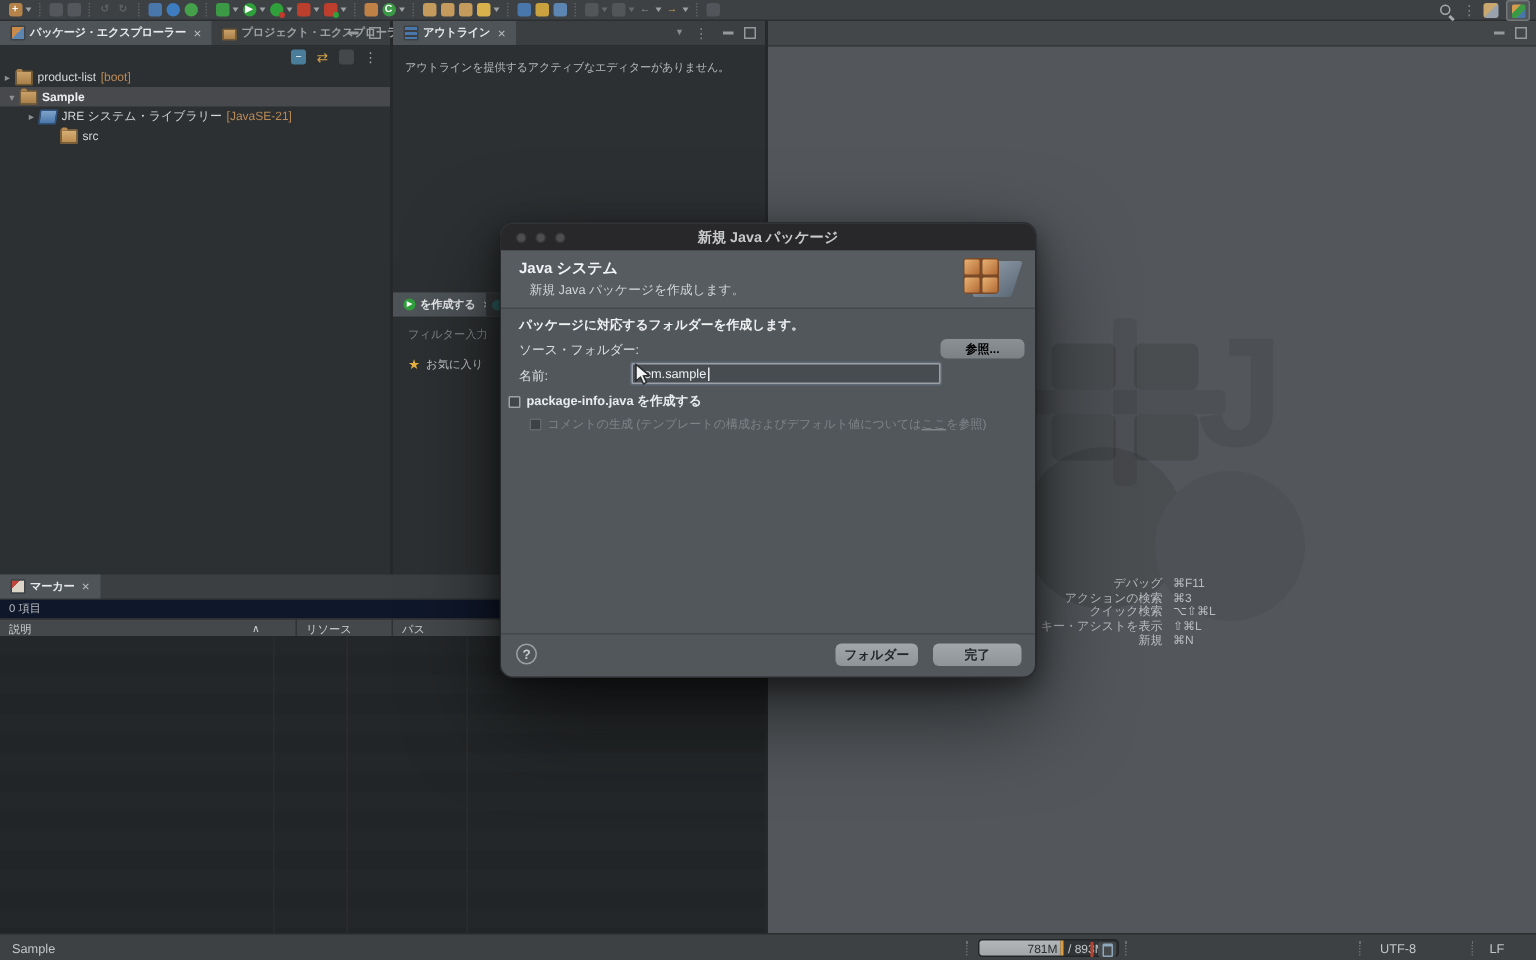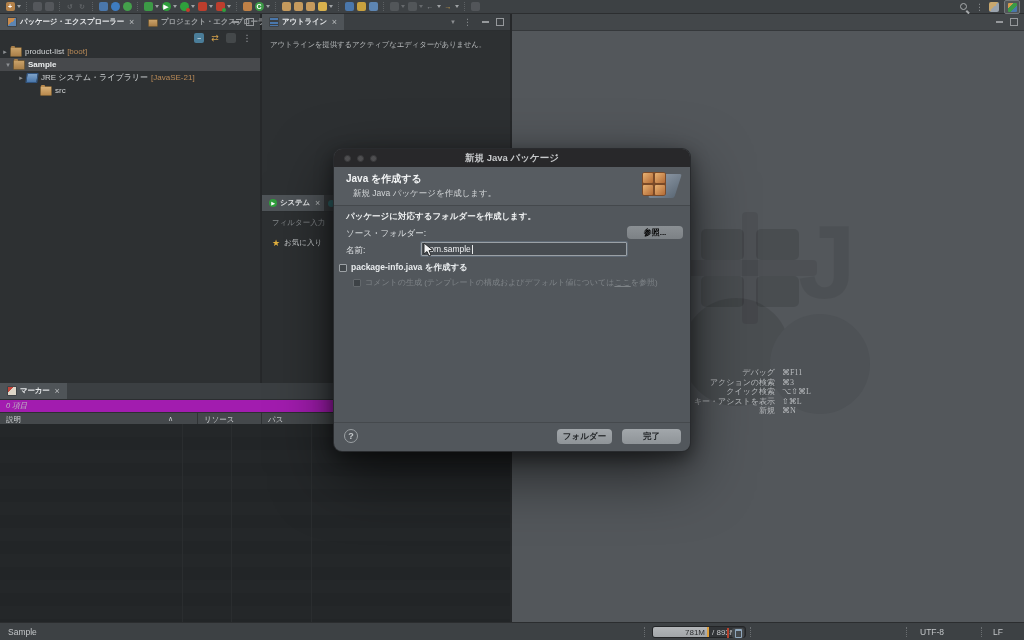--- a/index.html
+++ b/index.html
@@ -74,42 +74,42 @@
   
   .panel-launch{left:262px;top:195px;width:248px;height:188px;}
   .partial-tab{position:absolute;left:62px;top:0;width:14px;height:16px;background:#36393c;display:flex;align-items:center;justify-content:center;}
   .partial-tab i{width:7px;height:7px;border-radius:50%;background:#2e5f63;display:block;}
   .filter-row{padding:6px 0 0 10px;font-size:7.5px;color:#83878a;}
   .fav-row{display:flex;align-items:center;gap:4px;padding:10px 0 0 10px;font-size:7.5px;color:#c7cacc;}
   .star{color:#e6b33e;font-size:9px;line-height:1;}
 
   
   .panel-markers{left:0;top:383px;width:510px;height:239px;background:#2d3032;}
-  .count-bar{height:12px;background:#a21caf;font-size:7.5px;color:#bcbfc1;padding-left:6px;line-height:12px;border-bottom:1px solid #2c2f31;font-style:italic;}
+  .count-bar{height:12px;background:#0f172a;font-size:7.5px;color:#bcbfc1;padding-left:6px;line-height:12px;border-bottom:1px solid #2c2f31;}
   .mk-header{height:13px;background:#44484b;display:flex;font-size:7.5px;color:#ced1d3;position:relative;gap:15px;}
   .mk-col{display:flex;align-items:center;padding-left:6px;box-sizing:border-box;border-left:1px solid #303335;}
   .mk-col:nth-of-type(1){width:182px;border-left:none;}
   .mk-col:nth-of-type(2){width:49px;}
   .mk-col:nth-of-type(3){width:80px;}
   .mk-col:nth-of-type(4){flex:1;}
   .mk-sort{position:absolute;left:168px;top:2px;font-size:7px;color:#cfd2d4;}
   .mk-body{position:absolute;left:0;top:41px;right:0;bottom:0;
     background:repeating-linear-gradient(180deg,#242729 0 13px,#222527 13px 26px);}
   .mk-vline{position:absolute;top:0;bottom:0;width:1px;background:#2a2d2f;}
 
   
   .editor{left:512px;top:14px;width:512px;height:608px;background:#53575b;position:absolute;overflow:hidden;}
   .editor-strip{height:16px;background:#43474a;border-bottom:1px solid #35383b;position:relative;}
   .wm{position:absolute;pointer-events:none;}
   .wm-tile{position:absolute;width:43px;height:31px;border-radius:5px;background:rgba(0,0,0,.115);}
   .wm-bar{position:absolute;background:rgba(0,0,0,.07);border-radius:4px;}
   .wm-j{font-weight:700;font-size:104px;line-height:1;color:rgba(0,0,0,.075);}
   .wm-c1{width:108px;height:108px;border-radius:50%;background:rgba(0,0,0,.10);}
   .wm-c2{width:100px;height:100px;border-radius:50%;background:#4e5256;}
-  .shortcuts{position:absolute;left:150px;top:354px;width:166px;font-size:8px;line-height:9.6px;color:#b9bcbf;font-family:Liberation Serif, serif;}
+  .shortcuts{position:absolute;left:150px;top:370px;width:166px;font-size:8px;line-height:9.6px;color:#b9bcbf;}
   .sc-row{display:flex;}
   .sc-label{flex:1;text-align:right;}
   .sc-keys{width:46px;margin-left:7px;text-align:left;}
 
   
   .statusbar{left:0;top:622px;width:1024px;height:18px;background:#3d4144;border-top:1px solid #2b2d2f;
     font-size:8.5px;color:#c3c6c8;position:absolute;}
   .sb-left{position:absolute;left:8px;top:4px;}
   .sb-enc{position:absolute;left:920px;top:4px;}
   .sb-lf{position:absolute;left:993px;top:4px;}
@@ -515,21 +515,21 @@
         <span class="ic-max"></span>
       </div>
     </div>
     <div class="outline-msg">アウトラインを提供するアクティブなエディターがありません。</div>
   </div>
 
   <div class="panel panel-launch">
     <div class="tabbar">
       <div class="tab sel">
         <span class="ti ti-run">▶</span>
-        <span>システム</span>
+        <span>を作成する</span>
         <span class="x">×</span>
       </div>
       <div class="partial-tab">
           <i></i>
         </div>
     </div>
     <div class="filter-row">フィルター入力</div>
     <div class="fav-row">
       <span class="star">★</span>
       <span>お気に入り</span>
@@ -634,21 +634,21 @@
   <div class="dialog">
     <div class="dlg-title">
       <div class="lights">
         <span class="light"></span>
         <span class="light"></span>
         <span class="light"></span>
       </div>
       <span>新規 Java パッケージ</span>
     </div>
     <div class="dlg-header">
-      <div class="dlg-heading">Java を作成する</div>
+      <div class="dlg-heading">Java システム</div>
       <div class="dlg-sub">新規 Java パッケージを作成します。</div>
       <div class="wiz">
         <i class="wiz-back"></i>
         <i class="wiz-grid">
             <i></i>
             <i></i>
             <i></i>
             <i></i>
           </i>
       </div>

